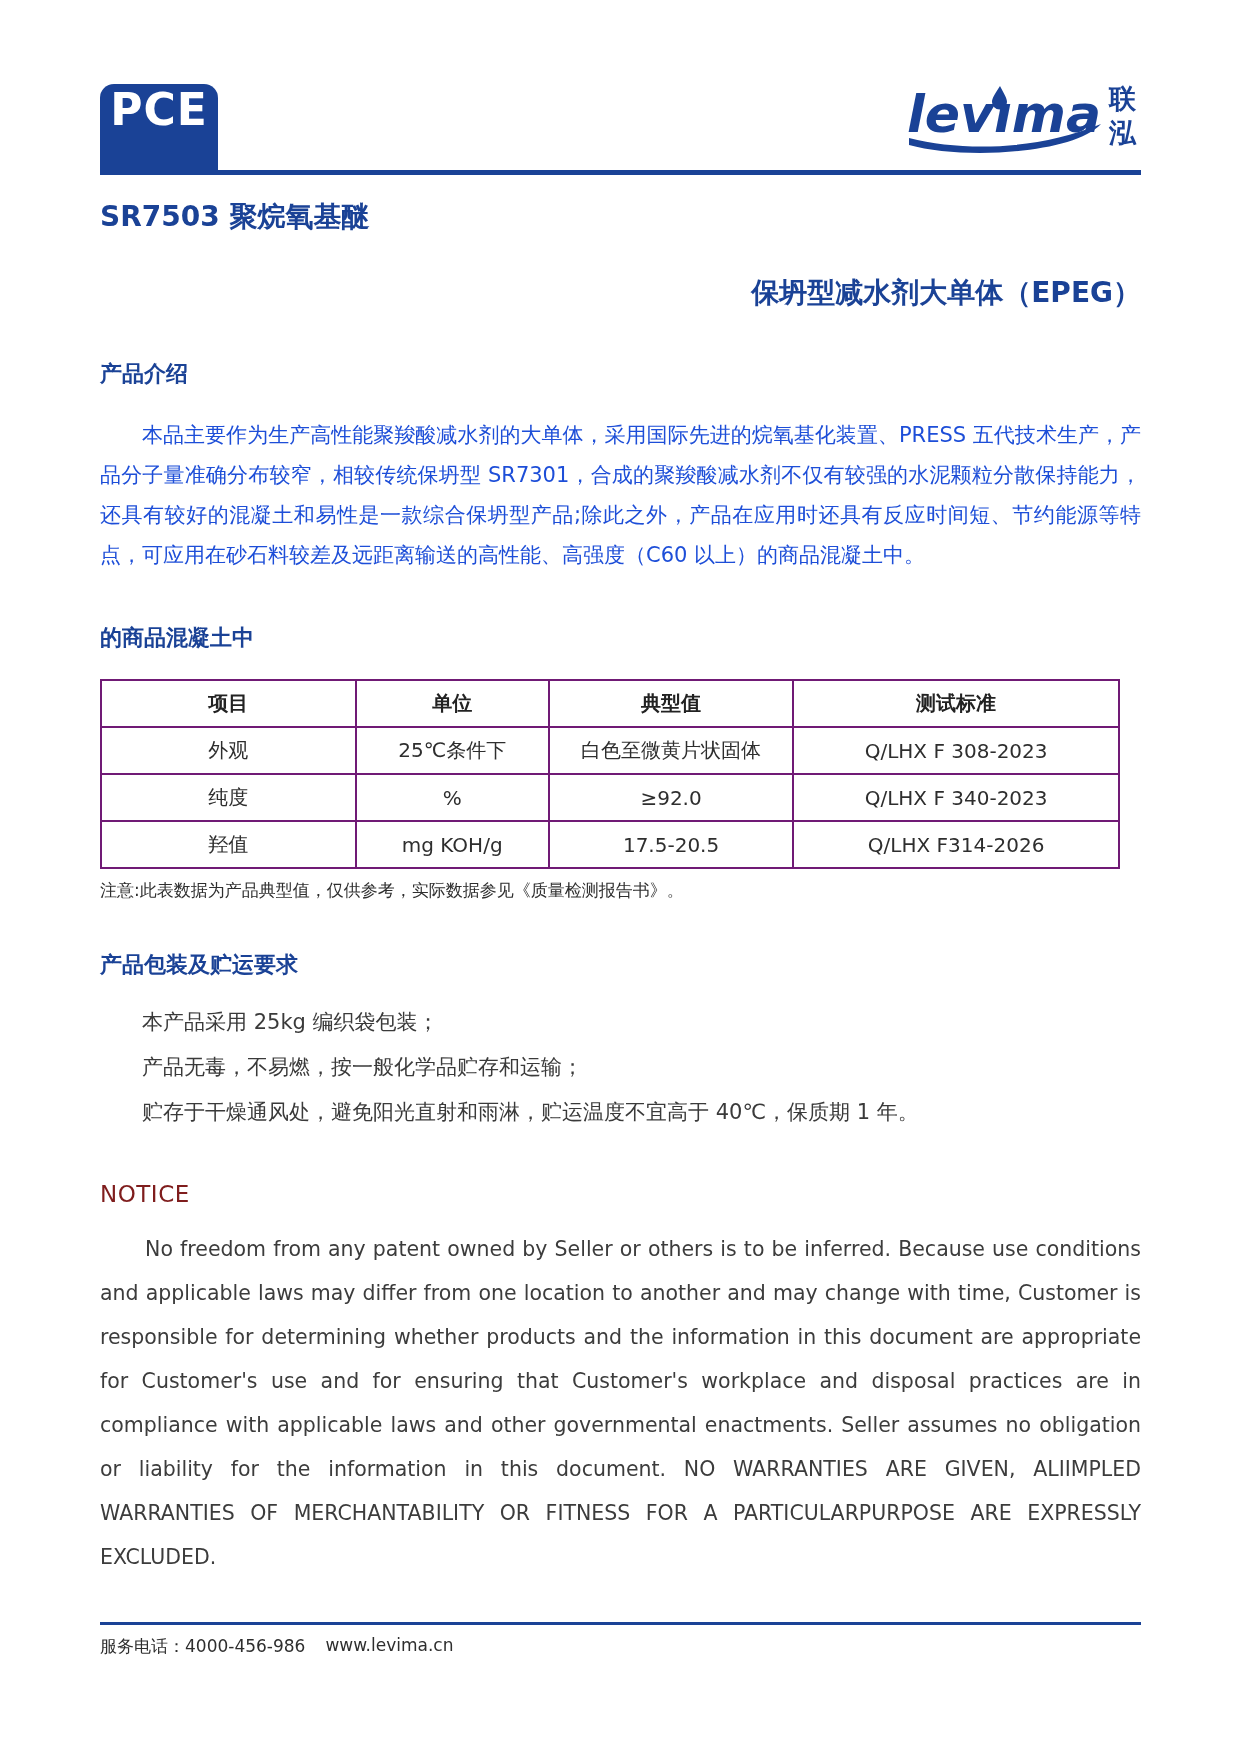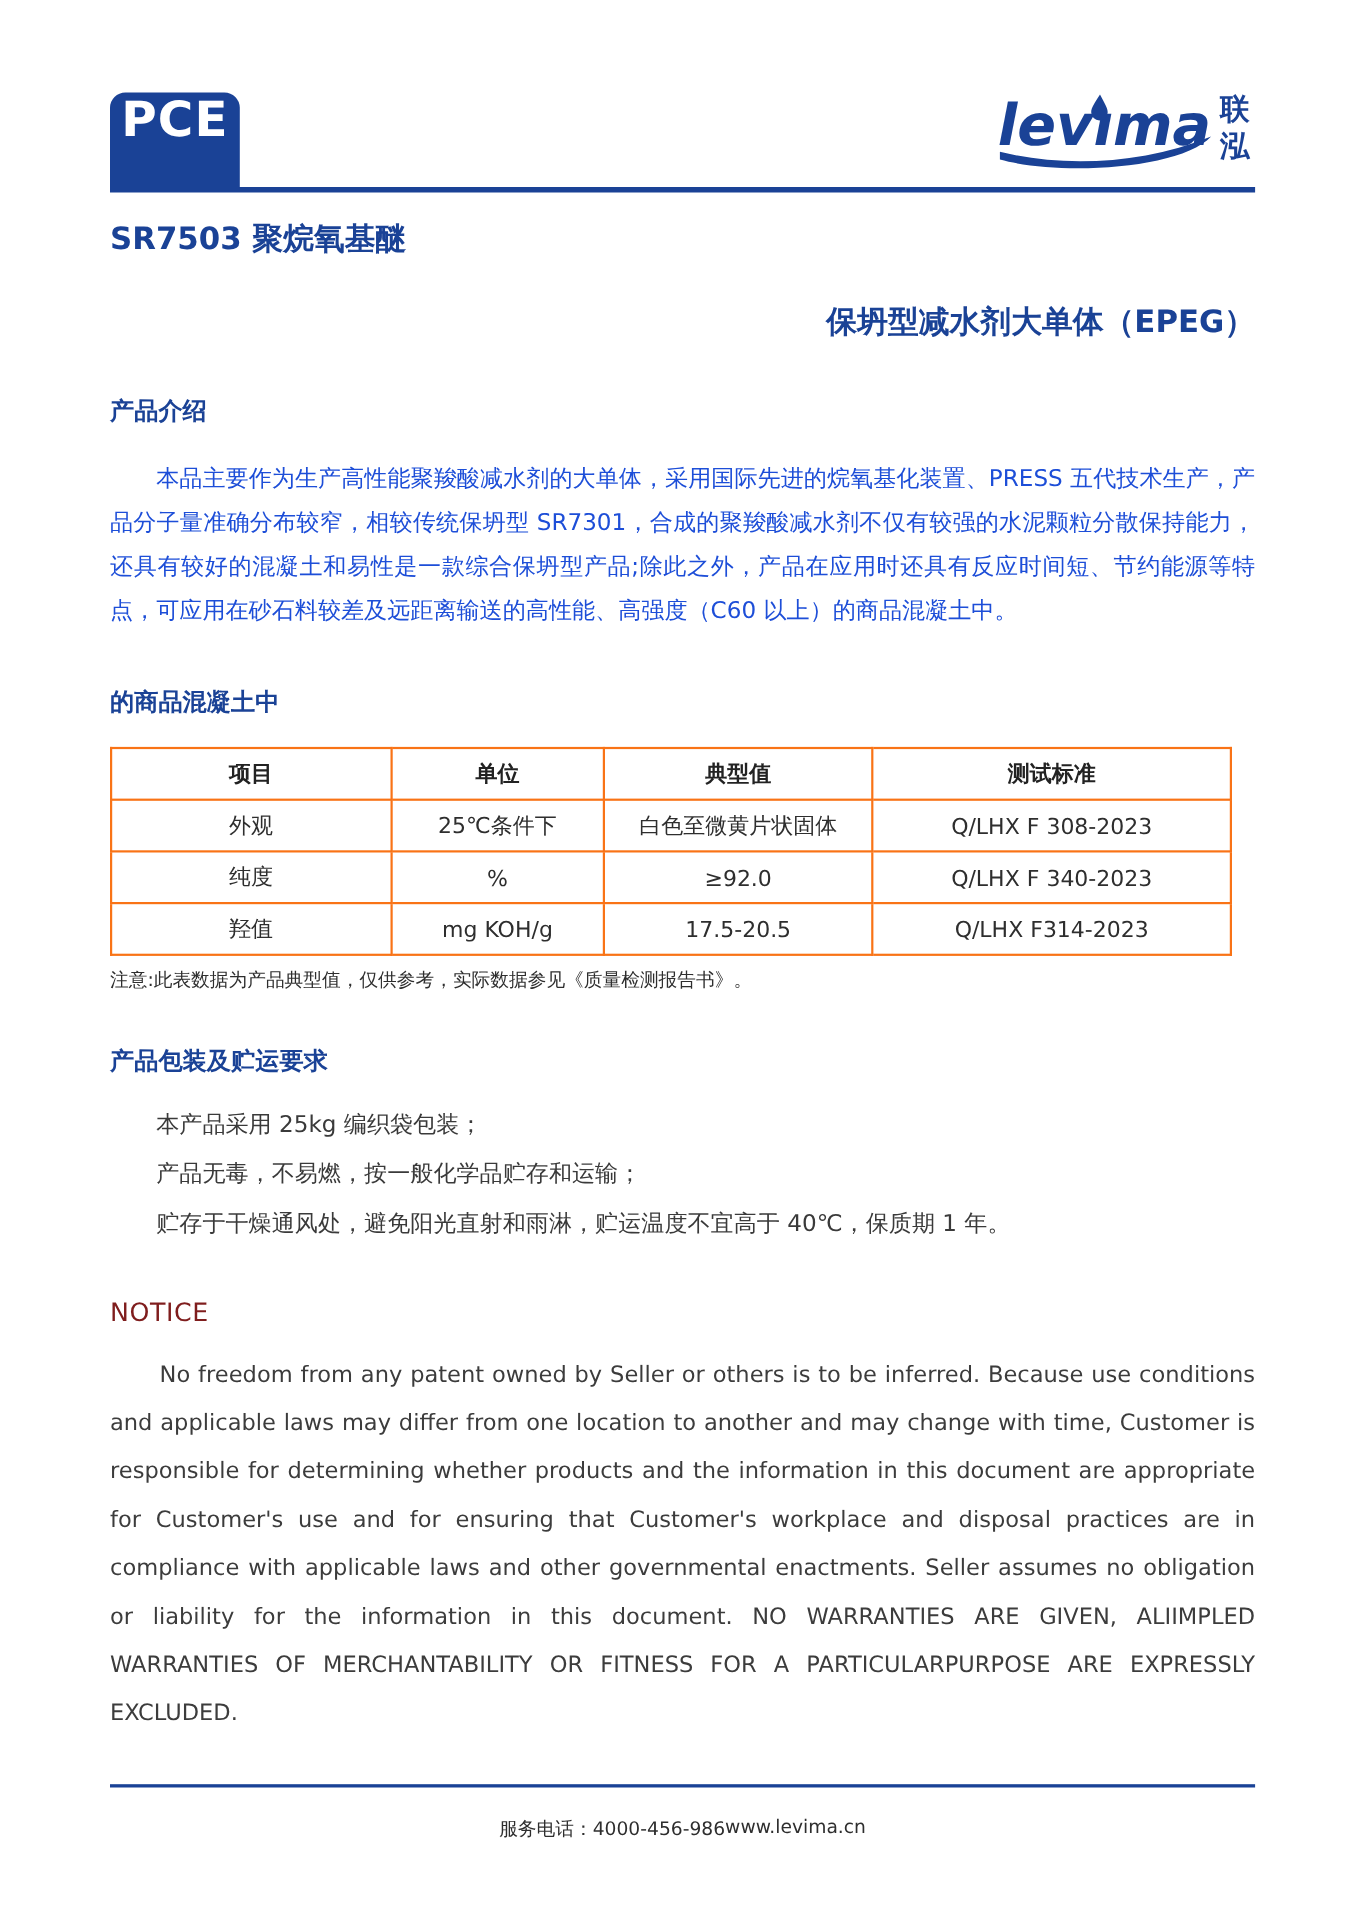--- a/index.html
+++ b/index.html
@@ -52,21 +52,21 @@
   }
 
   
   .perf-table {
     margin:26px 100px 0 100px;
     width:1020px;
     border-collapse:collapse;
     table-layout:fixed;
   }
   .perf-table th, .perf-table td {
-    border:2px solid #f97316;
+    border:2px solid #701a75;
     height:47px;
     text-align:center; vertical-align:middle;
     font-size:20px; color:#2e2e2e;
     padding:0 4px;
   }
   .perf-table th { font-weight:bold; color:#222; }
   .col1 { width:25%; } .col2 { width:19%;border-radius:23px; } .col3 { width:24%; } .col4 { width:32%; }
   .table-note {
     margin:10px 100px 0 100px;
     font-size:17px; color:#2e2e2e;
@@ -86,23 +86,23 @@
     margin:20px 100px 0 100px;
     font-size:20.5px; line-height:44px;
     text-align:justify; text-indent:2.2em;
     color:#3c3c3c;
   }
 
   
   .footer {
     position:absolute; left:100px; right:100px; top:1622px;
     border-top:3px solid #1a4296;
-    padding-top:26px;
-    display:flex; justify-content:center;
-    font-size:17px; color:#2e2e2e;
+    padding-top:10px;
+    display:flex; justify-content:flex-start;
+    font-size:17px; color:#2e2e2e;gap:20px;
   }
 </style>
 </head>
 <body>
 
 <div class="page">
 
   <div class="header">
     <div class="pce-badge">
       <span>PCE</span>
@@ -144,21 +144,21 @@
       <tr>
         <td>纯度</td>
         <td>%</td>
         <td>≥92.0</td>
         <td>Q/LHX F 340-2023</td>
       </tr>
       <tr>
         <td>羟值</td>
         <td>mg KOH/g</td>
         <td>17.5-20.5</td>
-        <td>Q/LHX F314-2023</td>
+        <td>Q/LHX F314-2026</td>
       </tr>
     </tbody>
   </table>
   <div class="table-note">注意:此表数据为产品典型值，仅供参考，实际数据参见《质量检测报告书》。</div>
 
   <div class="sec-heading">产品包装及贮运要求</div>
   <div class="pack-lines">
     <div class="pack-line">本产品采用 25kg 编织袋包装；</div>
     <div class="pack-line">产品无毒，不易燃，按一般化学品贮存和运输；</div>
     <div class="pack-line">贮存于干燥通风处，避免阳光直射和雨淋，贮运温度不宜高于 40℃，保质期 1 年。</div>

